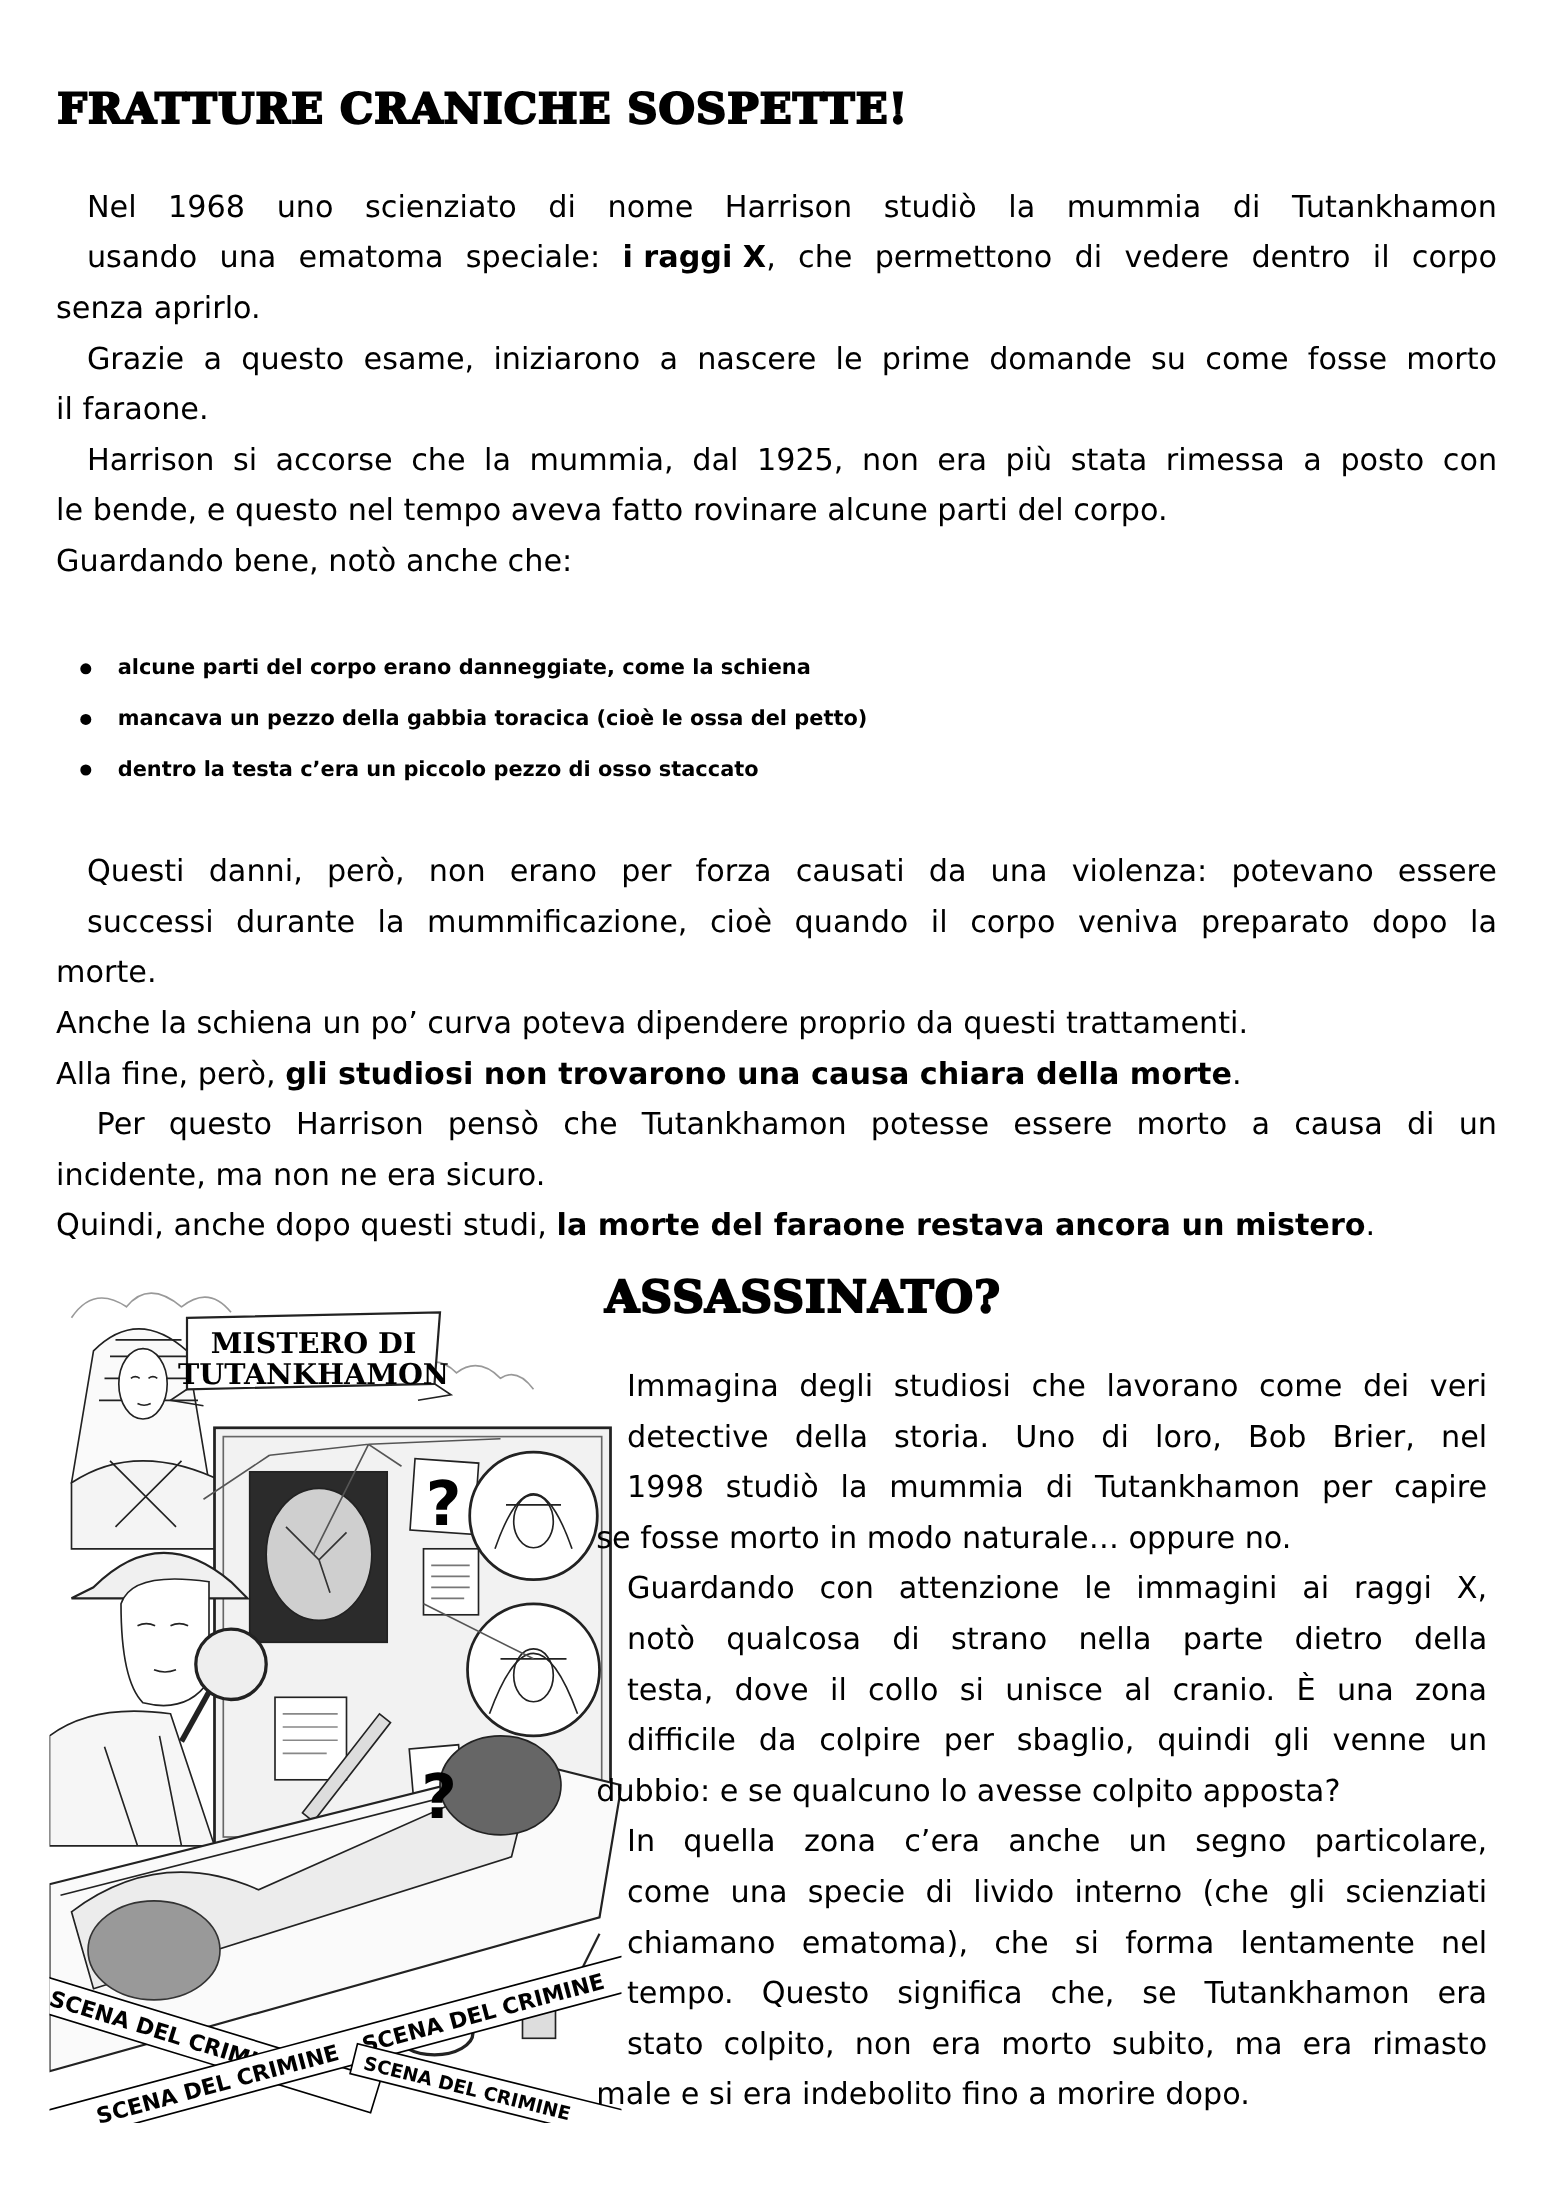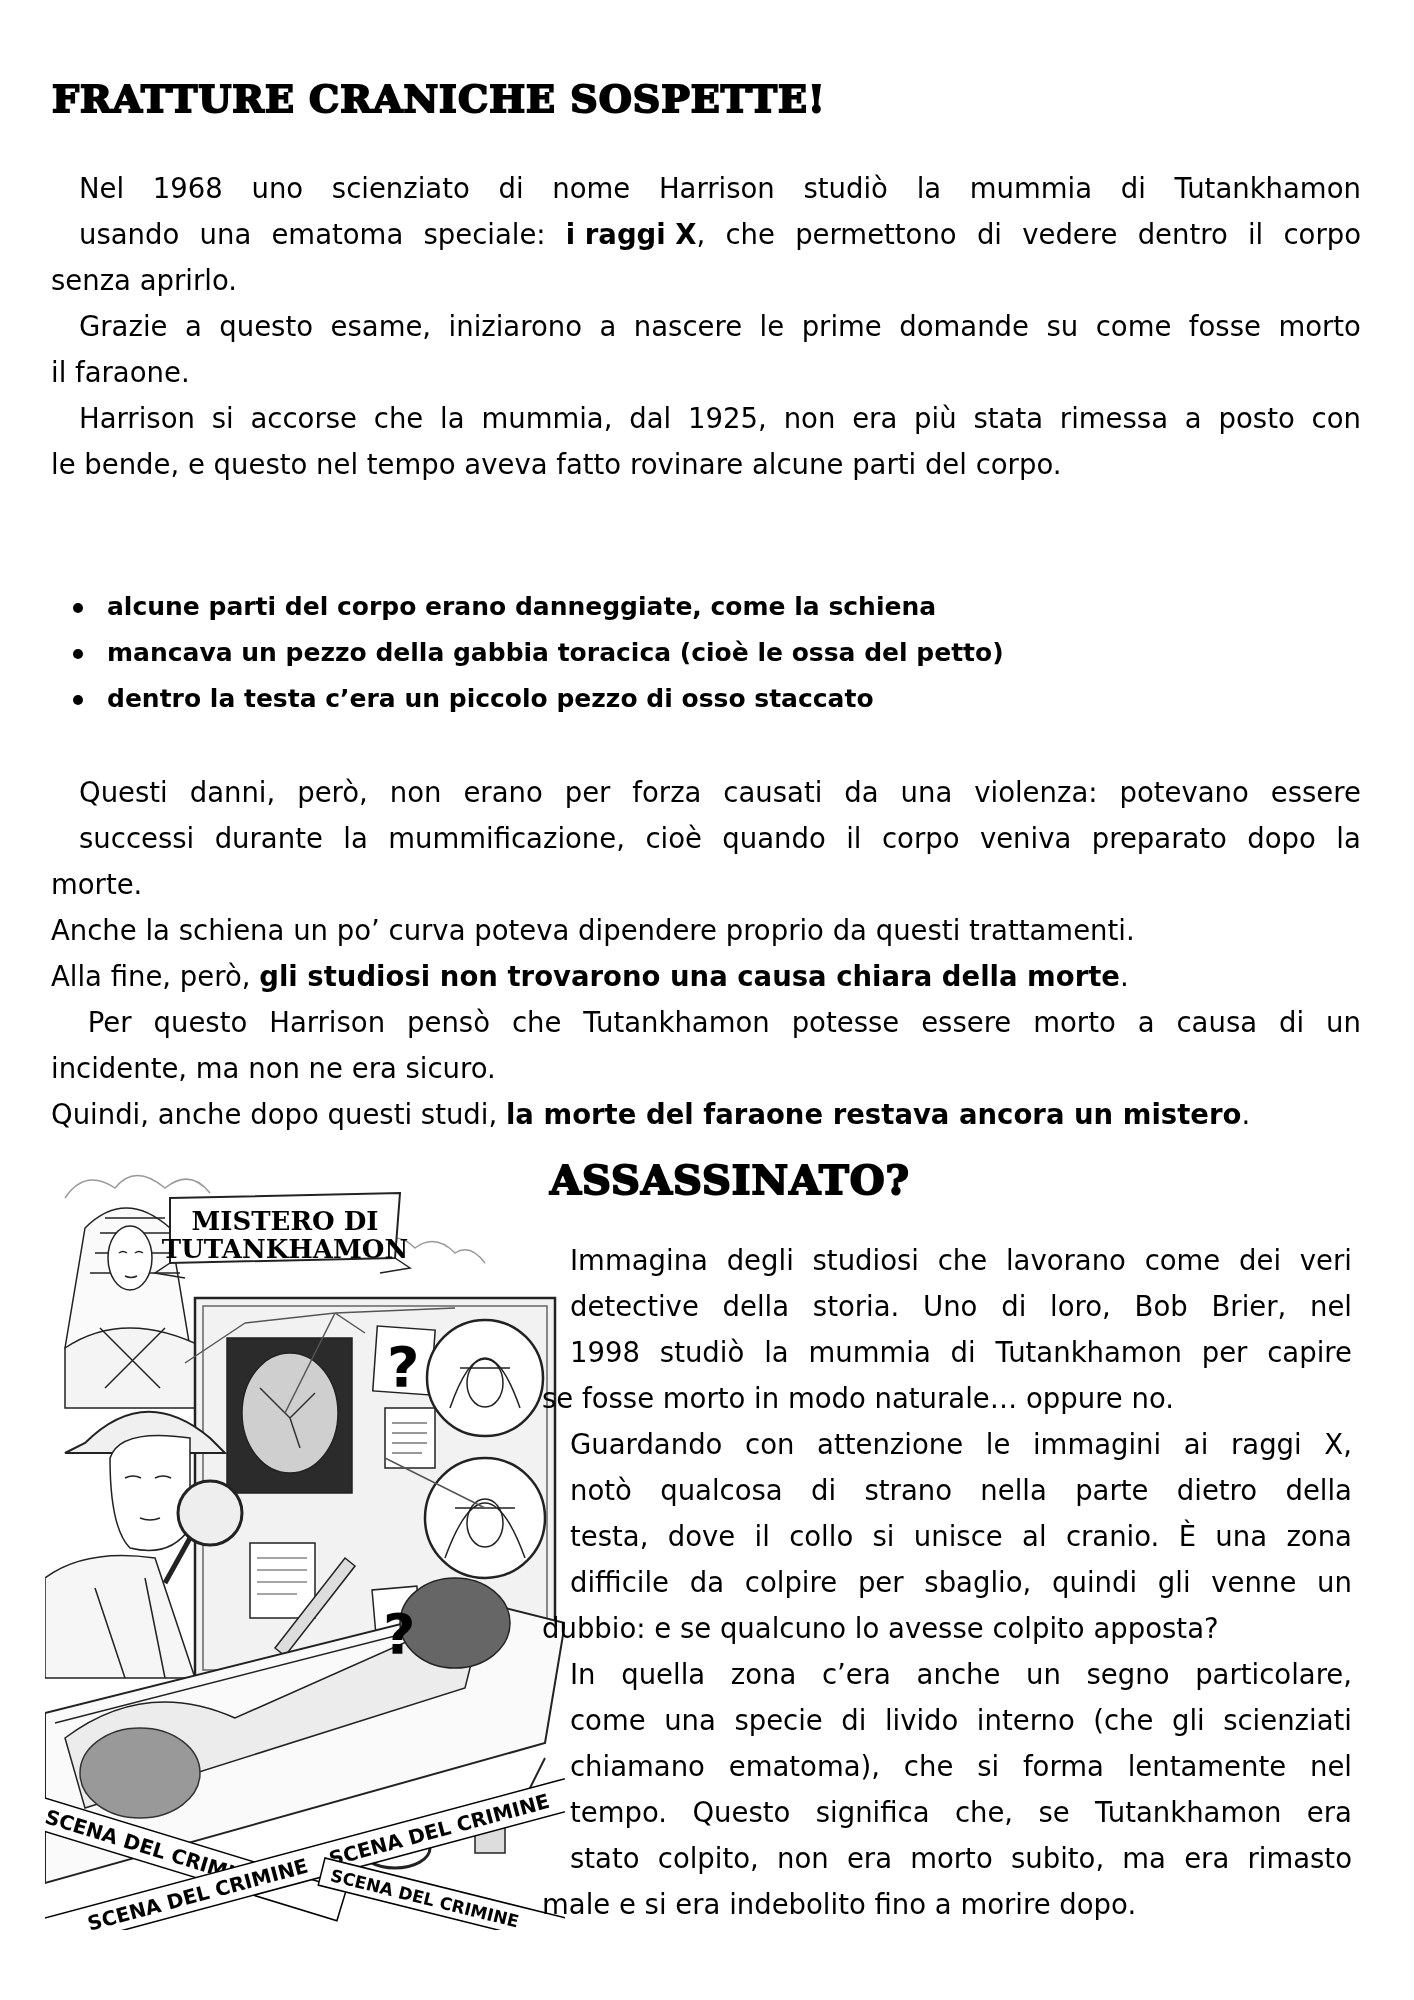--- a/index.html
+++ b/index.html
@@ -27,21 +27,21 @@
       line-height: 46px;
       text-align: justify;
     }
     .line { display: block; height: 46px; white-space: nowrap; }
     .jline { display: flex; justify-content: space-between; white-space: nowrap; height: 46px; margin-left: 28px; }
     .jline span { white-space: pre; }
     b { font-weight: bold; }
 
     #sec1 { left: 51px; top: 165px; width: 1310px; }
     #bullets { left: 51px; top: 584px; width: 1310px; margin: 0; padding: 0; list-style: none; }
-    #bullets li { position: relative; padding-left: 56px; font-weight: bold; font-size: 25px; line-height: 46px; height: 46px; white-space: nowrap; }
+    #bullets li { position: relative; padding-left: 56px; font-weight: bold; font-size: 19px; line-height: 46px; height: 46px; white-space: nowrap; }
     #bullets li .dot { position: absolute; left: 22px; top: 19px; width: 10px; height: 10px; border-radius: 50%; background: #000; }
     #sec2 { left: 51px; top: 769px; width: 1310px; }
     #sec3 { left: 542px; top: 1237px; width: 810px; }
 
     #illustration {
       position: absolute; left: 45px; top: 1158px; width: 520px; height: 772px;
     }
   </style>
 </head>
 <body>
@@ -107,20 +107,21 @@
       <span>non</span>
       <span>era</span>
       <span>più</span>
       <span>stata</span>
       <span>rimessa</span>
       <span>a</span>
       <span>posto</span>
       <span>con</span>
     </div>
   <div class="line">le bende, e questo nel tempo aveva fatto rovinare alcune parti del corpo.</div>
+  <div class="line">Guardando bene, notò anche che:</div>
 </div>
 
 <ul id="bullets" class="body-text">
   <li><span class="dot"></span><span>alcune parti del corpo erano danneggiate, come la schiena</span></li>
   <li><span class="dot"></span><span>mancava un pezzo della gabbia toracica (cioè le ossa del petto)</span></li>
   <li><span class="dot"></span><span>dentro la testa c’era un piccolo pezzo di osso staccato</span></li>
 </ul>
 
 <div id="sec2" class="body-text">
   <div class="jline">

